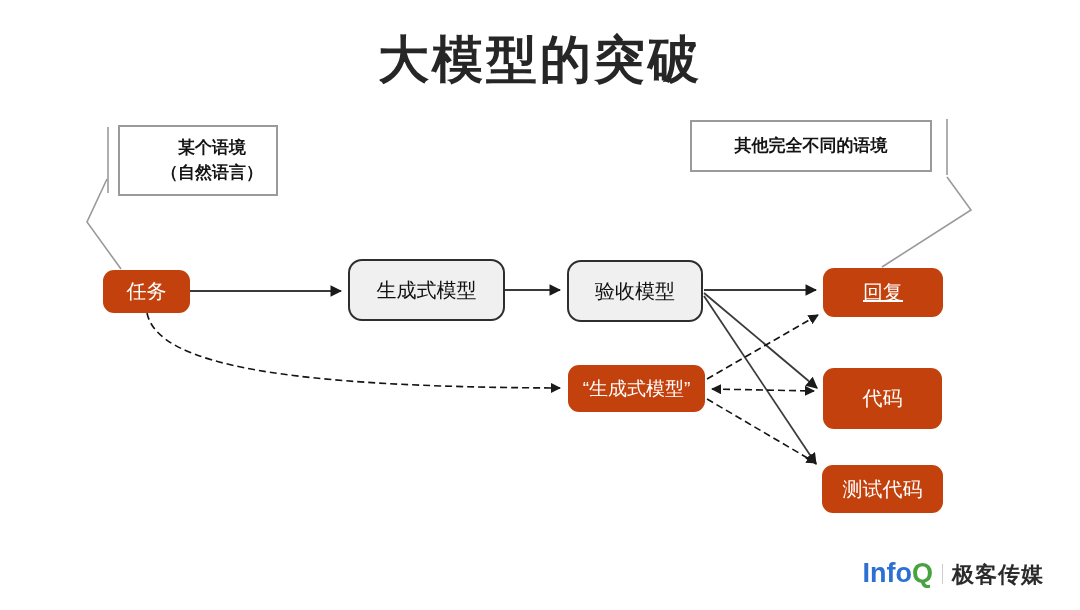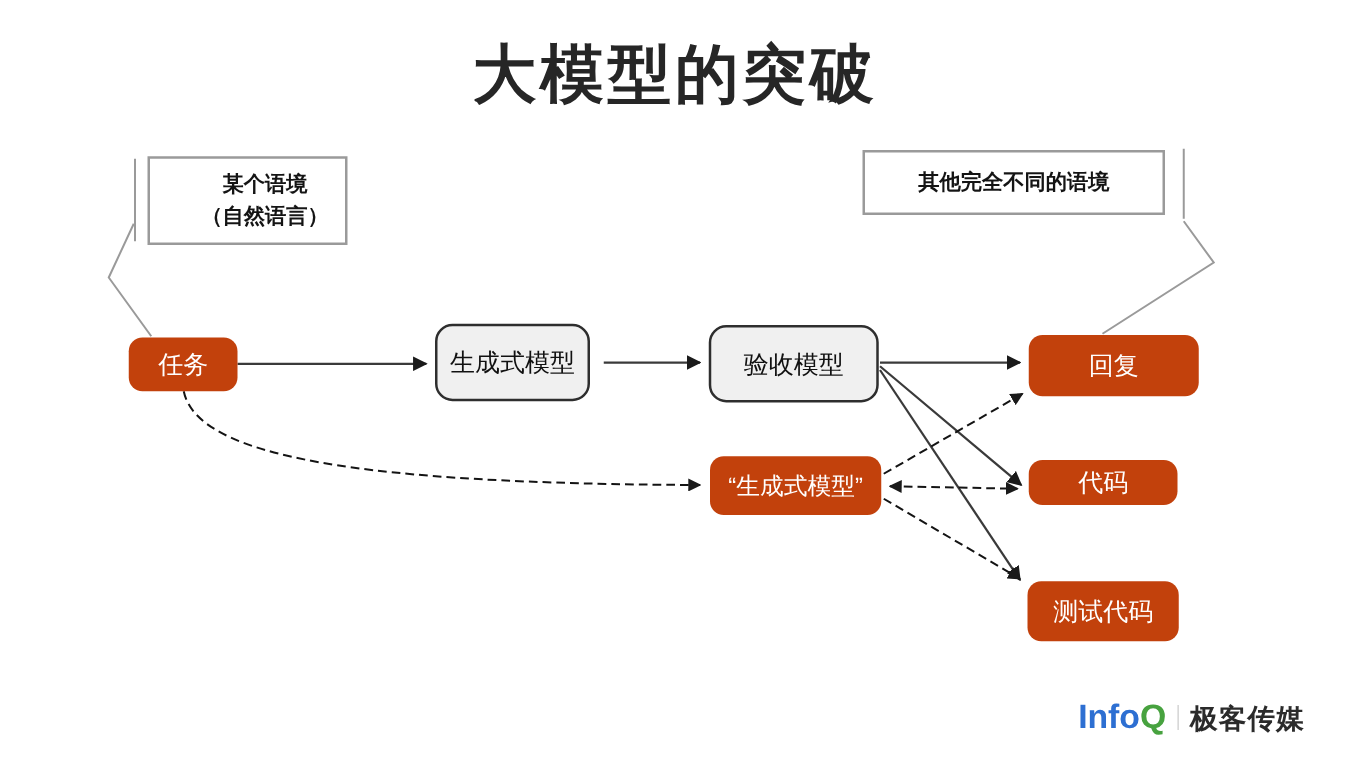--- a/index.html
+++ b/index.html
@@ -86,27 +86,27 @@
   <div class="callout" style="left:118px; top:125px; width:160px; height:71px;padding-left:28px;">
     <span>某个语境</span>
     <span>（自然语言）</span>
   </div>
   <div class="callout" style="left:690px; top:120px; width:242px; height:52px;">
     <span>其他完全不同的语境</span>
   </div>
 
   <div class="node black" style="left:103px; top:270px; width:87px; height:43px;">任务</div>
 
-  <div class="node light" style="left:348px; top:259px; width:124px; height:62px;">生成式模型</div>
+  <div class="node light" style="left:348px; top:259px; width:157px; height:62px;">生成式模型</div>
 
   <div class="node light" style="left:567px; top:260px; width:136px; height:62px;">验收模型</div>
 
-  <div class="node black" style="left:823px; top:268px; width:136px; height:49px;">回复</div>
+  <div class="node black" style="left:823px; top:268px; width:120px; height:49px;text-decoration:underline;">回复</div>
 
-  <div class="node black" style="left:823px; top:368px; width:119px; height:36px;">代码</div>
+  <div class="node black" style="left:823px; top:368px; width:119px; height:61px;">代码</div>
 
   <div class="node black" style="left:822px; top:465px; width:121px; height:48px;">测试代码</div>
 
   <div class="node black" style="left:568px; top:365px; width:137px; height:47px; font-size:19px;">“生成式模型”</div>
 
 
   <div class="infoq">
     <span class="infoq-logo">
       <span class="infoq-info">Info</span><span class="infoq-q">Q</span>
     </span>

